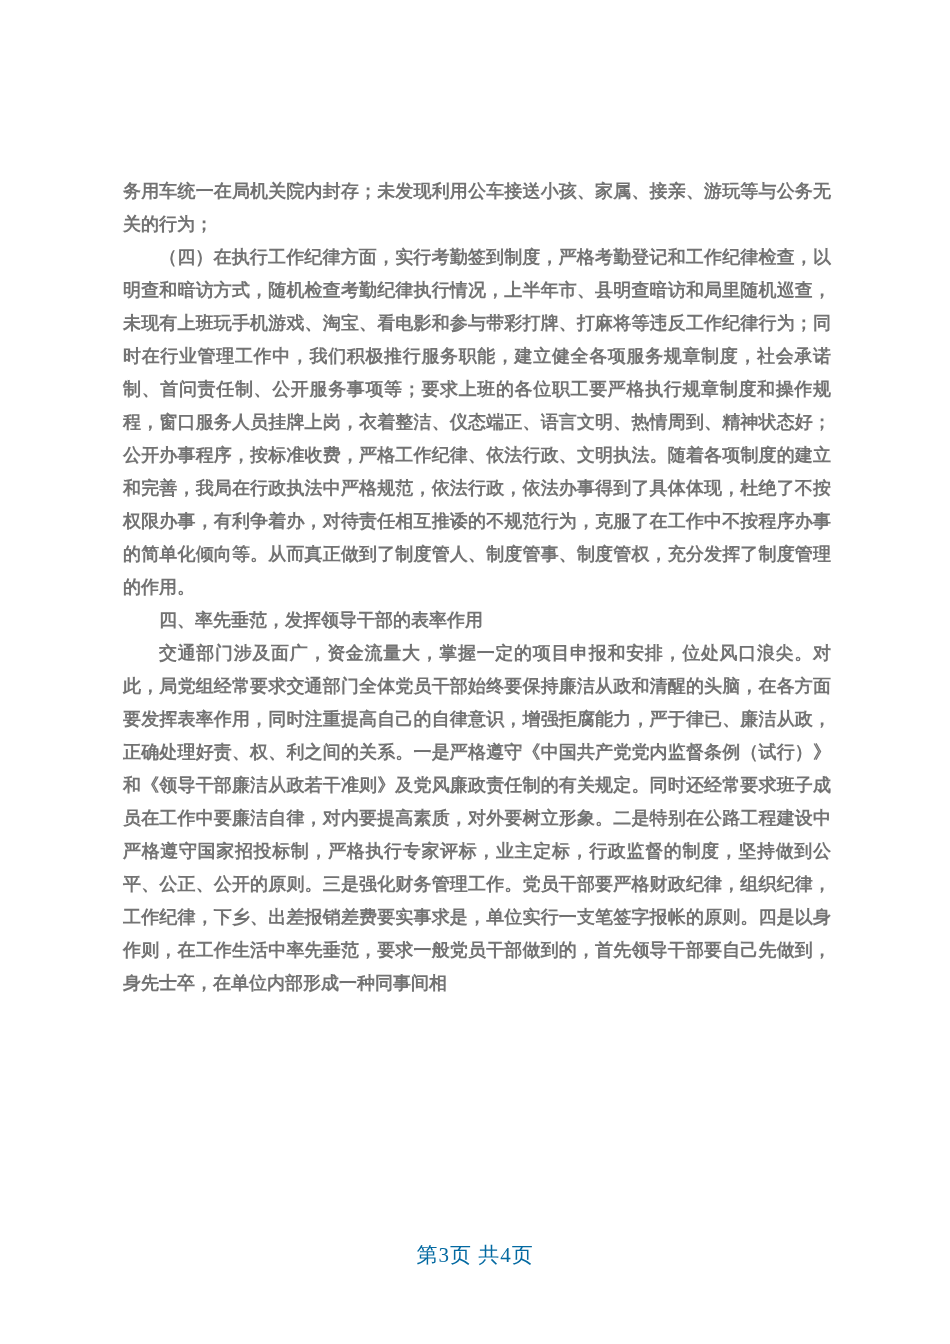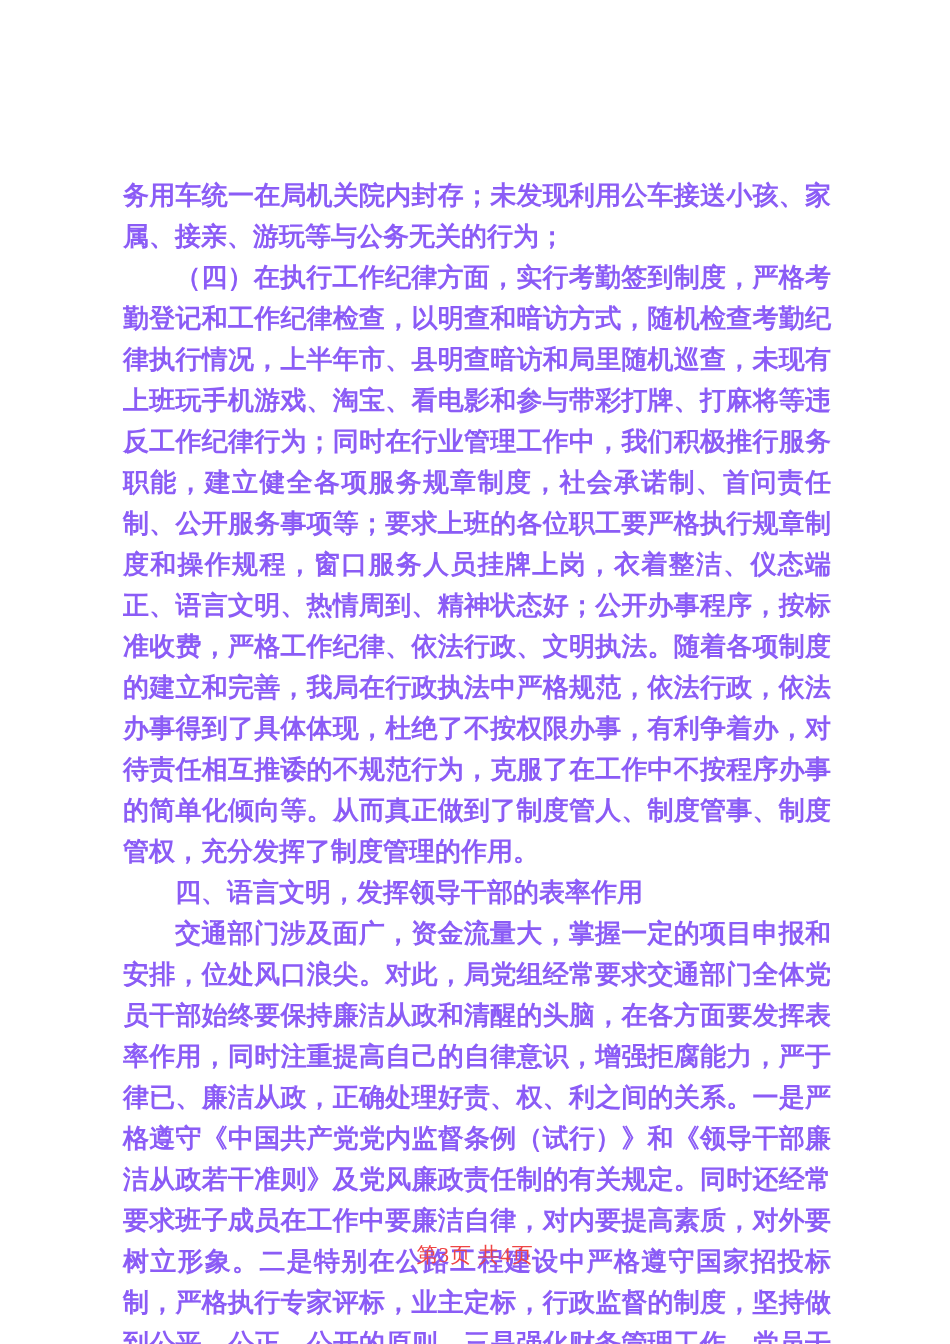--- a/index.html
+++ b/index.html
@@ -14,54 +14,54 @@
     background: #ffffff;
     overflow: hidden;
   }
   .content {
     position: absolute;
     left: 123px; top: 175px;
     width: 708px;
     color: #000000;
   }
   .para {
-    font-size: 26px;
-    line-height: 41px;
+    font-size: 18px;
+    line-height: 33px;
     text-align: justify;
     text-justify: inter-ideograph;
-    color: #8b5cf6;
+    color: #737373;
     word-break: break-all;
     overflow-wrap: anywhere;
   }
   .para.indent { text-indent: 2em; }
   .seg-bold {
     font-family: "Liberation Sans", "DejaVu Sans", sans-serif;
     font-weight: bold;
   }
   .seg-light {
     font-family: "Liberation Serif", "DejaVu Serif", serif;
     font-weight: bold;
   }
   .footer {
     position: absolute;
     left: 0; right: 0;
     top: 1241px;
     text-align: center;
     font-family: "Liberation Serif", "DejaVu Serif", serif;
     font-size: 21px;
-    color: #ef4444;
+    color: #0369a1;
     letter-spacing: 1px;
   }
 </style>
 </head>
 <body>
 
 <div class="page">
   <div class="content">
       <p class="para"><span class="seg-bold">务用车统一在局机关院内封存；未发现利用公车接送小孩、家属、接亲、游玩等与公务无关的行为；</span></p>
       <p class="para indent"><span class="seg-bold">（四）在执行工作纪律方面，实行考勤签到制度，严格考勤登记和工作纪律检查，以明查和暗访方式，随机检查考勤纪律执行情况，上半年市、县明查暗访和局里随机巡查，未现有上班玩手机游戏、淘宝、看电影和参与带彩打牌、打麻将等违反工作纪律行为；同时在行业管理工作中，我们积极推行服务职能，建立健全各项服务规章制度，社会承诺制、首问责任制、公开服务事项等；要求上班的各位职工要严格执行规章制度和操作规程，窗口服务人员挂牌上岗，衣着整洁、仪态端正、语言文明、热情周到、精神状态好；公开办事程序，按标准收费，严格工作纪律、依法行政、文明执法。</span><span class="seg-light">随着各项制度的建立和完善，我局在行政执法中严格规范，依法行政，依法办事得到了具体体现，杜绝了不按权限办事，有利争着办，对待责任相互推诿的不规范行为，克服了在工作中不按程序办事的简单化倾向等。从而真正做到了制度管人、制度管事、制度管权，充分发挥了制度管理的作用。</span></p>
-      <p class="para indent"><span class="seg-bold">四、语言文明，发挥领导干部的表率作用</span></p>
+      <p class="para indent"><span class="seg-bold">四、率先垂范，发挥领导干部的表率作用</span></p>
       <p class="para indent"><span class="seg-light">交通部门涉及面广，资金流量大，掌握一定的项目申报和安排，位处风口浪尖。对此，局党组经常要求交通部门全体党员干部始终要保持廉洁从政和清醒的头脑，在各方面要发挥表率作用，同时注重提高自己的自律意识，增强拒腐能力，严于律已、廉洁从政，正确处理好责、权、利之间的关系。一是严格遵守《中国共产党党内监督条例（试行）》和《领导干部廉洁从政若干准则》及党风廉政责任制的有关规定。同时还经常要求班子成员在工作中要廉洁自律，对内要提高素质，对外要树立形象。二是特别在公路工程建设中严格遵守国家招投标制，严格执行专家评标，业主定标，行政监督的制度，坚持做到公平、公正、公开的原则。三是强化财务管理工作。党员干部要严格财政纪律，组织纪律，工作纪律，下乡、出差报销差费要实事求是，单位实行一支笔签字报帐的原则。四是以身作则，在工作生活中率先垂范，要求一般党员干部做到的，首先领导干部要自己先做到，身先士卒，在单位内部形成一种同事间相</span></p>
     </div>
   <div class="footer">
     <span>第3页 共4页</span>
   </div>
 </div>
 
 </body></html>

